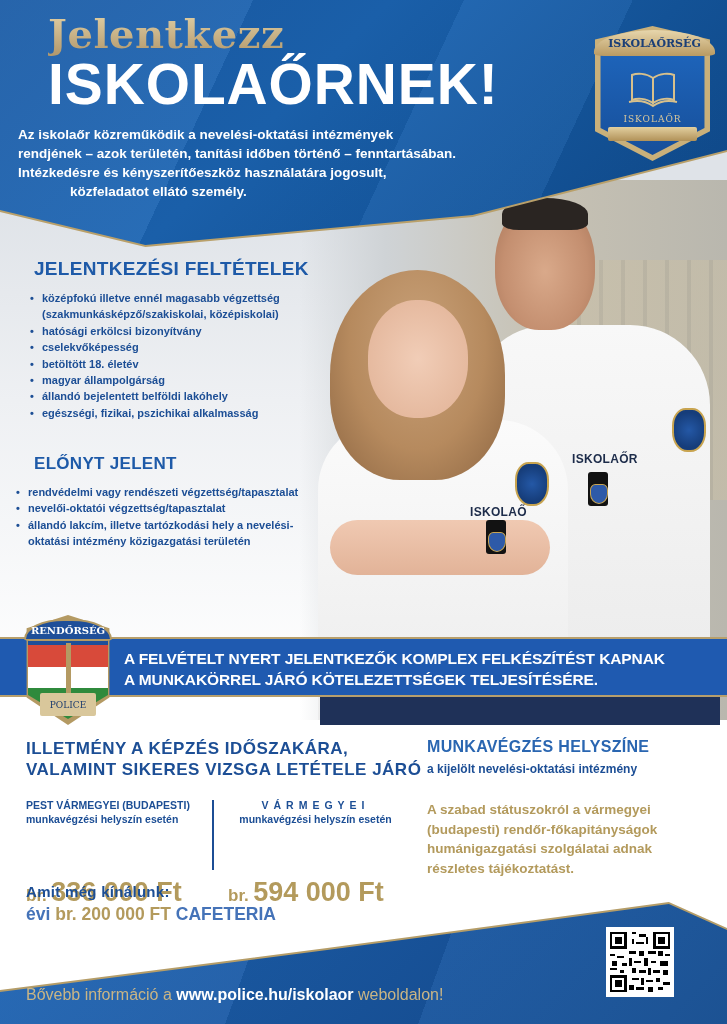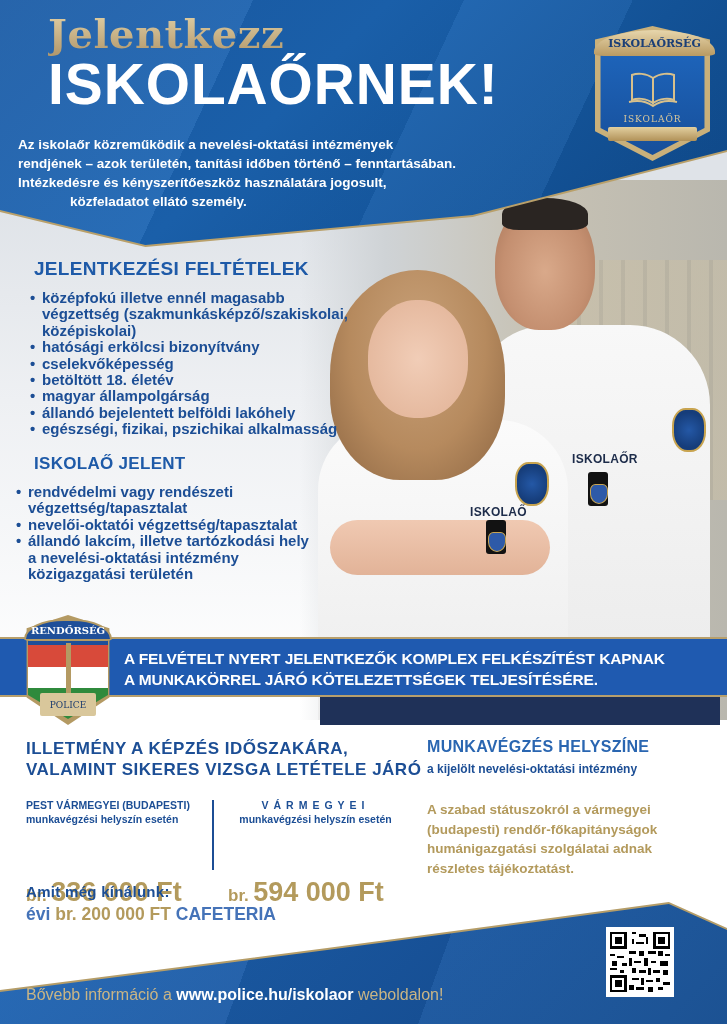--- a/index.html
+++ b/index.html
@@ -45,41 +45,41 @@
   .header::before { content: ""; position: absolute; inset: 0;
     background: linear-gradient(115deg, rgba(255,255,255,.06) 0 30%, rgba(0,0,0,.05) 30% 55%, rgba(255,255,255,.04) 55% 75%, rgba(0,0,0,.06) 75%); }
   .header-gold-edge { position: absolute; left: 0; top: 0; width: 727px; height: 252px; background: #b9a06a;
     clip-path: polygon(0 208px, 20% 243px, 65% 213px, 100% 148px, 100% 152px, 65% 217px, 20% 247px, 0 212px); }
 
   .title-small { position: absolute; left: 48px; top: 10px; font-family: "DejaVu Serif", serif; font-weight: bold;
     font-size: 40px; color: #c8b385; letter-spacing: .5px;
     background: linear-gradient(180deg, #e4d3a8, #b0966a); -webkit-background-clip: text; background-clip: text; -webkit-text-fill-color: transparent; }
   .title-big { position: absolute; left: 48px; top: 50px; font-family: "Liberation Sans", sans-serif; font-weight: bold;
     font-size: 58px; color: #ffffff; letter-spacing: 1px; transform: scaleX(.98); transform-origin: left; }
-  .intro { position: absolute; left: 18px; top: 125px; width: 560px; color: #fff; font-weight: bold; font-size: 13.5px; line-height: 19px; margin-top: 10px; }
+  .intro { position: absolute; left: 18px; top: 125px; width: 560px; color: #fff; font-weight: bold; font-size: 13.5px; line-height: 19px; }
   .intro .l4 { padding-left: 52px; }
 
   
   .school-badge { position: absolute; left: 590px; top: 26px; width: 125px; height: 135px; }
   .school-badge .shield { position: absolute; inset: 0; background: #c9b07a;
     clip-path: polygon(4% 10%, 50% 0, 96% 10%, 96% 78%, 50% 100%, 4% 78%); }
   .school-badge .shield-inner { position: absolute; left: 6px; top: 6px; right: 6px; bottom: 6px; background: linear-gradient(180deg, #1f68c0, #174f9a);
     clip-path: polygon(4% 10%, 50% 0, 96% 10%, 96% 78%, 50% 100%, 4% 78%); }
   .school-badge .ribbon { position: absolute; left: 4px; top: 4px; width: 121px; height: 26px; background: linear-gradient(180deg, #e7d6ac, #b99a62);
     border-radius: 60% 60% 10% 10% / 100% 100% 10% 10%; display: flex; align-items: center; justify-content: center;
     font-family: "DejaVu Serif", serif; font-size: 11px; font-weight: bold; color: #1b3f77; }
   .school-badge .book { position: absolute; left: 38px; top: 44px; width: 50px; height: 38px; }
   .school-badge .sublabel { position: absolute; left: 0; right: 0; top: 88px; text-align: center; font-family: "DejaVu Serif", serif;
     font-size: 9px; color: #d8c79c; letter-spacing: 1px; }
   .school-badge .plate { position: absolute; left: 18px; top: 101px; width: 89px; height: 14px; background: linear-gradient(180deg, #e2cf9f, #b19158); border-radius: 2px; }
 
   
   .section-title { position: absolute; font-weight: bold; color: #1e5aa8; letter-spacing: .3px; }
   .req-title { left: 34px; top: 258px; font-size: 19px; }
-  .req-list, .adv-list { position: absolute; list-style: none; color: #1c4e95; font-weight: bold; font-size: 15px; line-height: 16.4px; }
+  .req-list, .adv-list { position: absolute; list-style: none; color: #1c4e95; font-weight: bold; font-size: 11px; line-height: 16.4px; }
   .req-list { left: 30px; top: 290px; width: 320px; }
   .req-list li, .adv-list li { position: relative; padding-left: 12px; }
   .req-list li::before, .adv-list li::before { content: "\2022"; position: absolute; left: 0; color: #1c4e95; }
   .adv-title { left: 34px; top: 454px; font-size: 17px; }
   .adv-list { left: 16px; top: 484px; width: 300px; }
 
   
   .banner { position: absolute; left: 0; top: 637px; width: 727px; height: 60px; background: #1f5ab0;
     border-top: 2px solid #b79f6c; border-bottom: 2px solid #b79f6c; }
   .banner-text { position: absolute; left: 124px; top: 648px; color: #fff; font-weight: bold; font-size: 15.5px; line-height: 21px; letter-spacing: -.1px; }
@@ -185,21 +185,21 @@
   <ul class="req-list">
     <li>középfokú illetve ennél magasabb végzettség (szakmunkásképző/szakiskolai, középiskolai)</li>
     <li>hatósági erkölcsi bizonyítvány</li>
     <li>cselekvőképesség</li>
     <li>betöltött 18. életév</li>
     <li>magyar állampolgárság</li>
     <li>állandó bejelentett belföldi lakóhely</li>
     <li>egészségi, fizikai, pszichikai alkalmasság</li>
   </ul>
 
-  <div class="section-title adv-title">ISKOLAŐ JELENT</div>
+  <div class="section-title adv-title">ELŐNYT JELENT</div>
   <ul class="adv-list">
     <li>rendvédelmi vagy rendészeti végzettség/tapasztalat</li>
     <li>nevelői-oktatói végzettség/tapasztalat</li>
     <li>állandó lakcím, illetve tartózkodási hely a nevelési-oktatási intézmény közigazgatási területén</li>
   </ul>
 
   <div class="banner"></div>
   <div class="banner-text">
     <div>A FELVÉTELT NYERT JELENTKEZŐK KOMPLEX FELKÉSZÍTÉST KAPNAK</div>
     <div>A MUNKAKÖRREL JÁRÓ KÖTELEZETTSÉGEK TELJESÍTÉSÉRE.</div>

